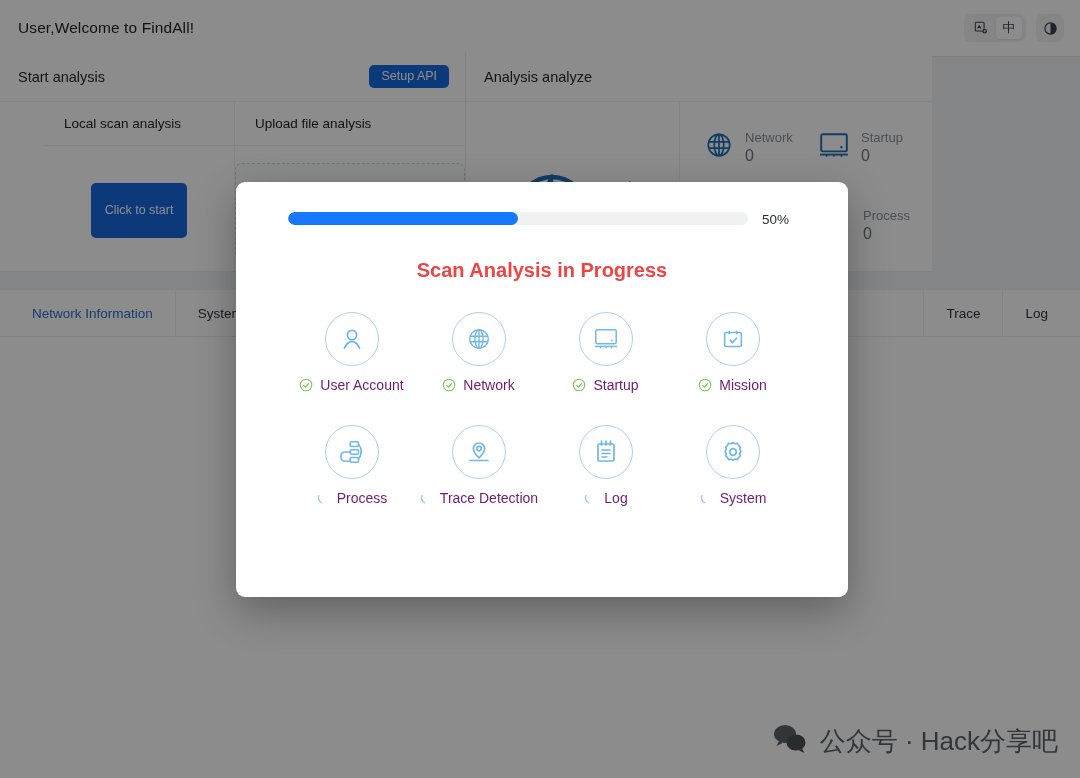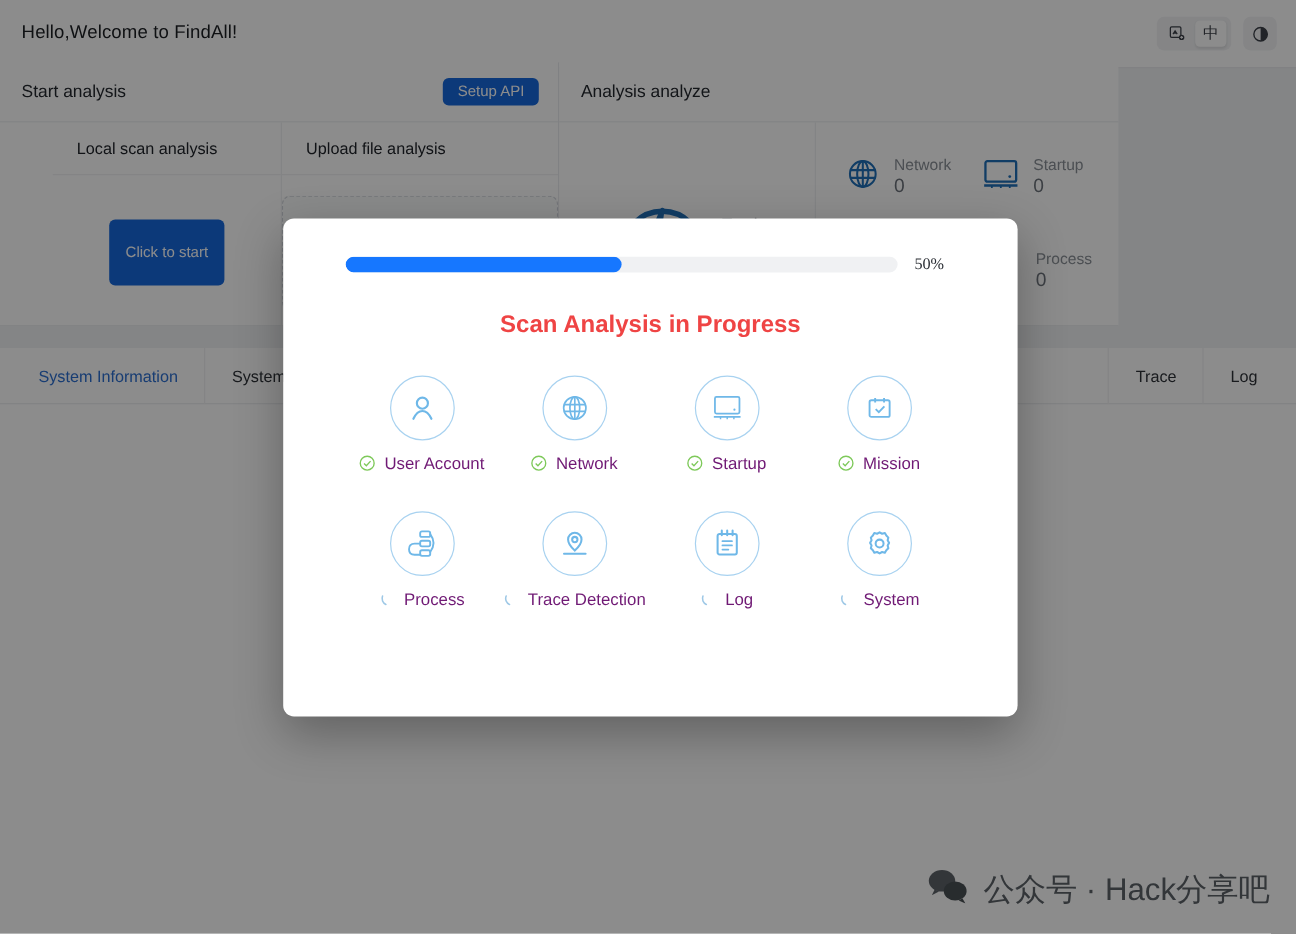--- a/index.html
+++ b/index.html
@@ -164,21 +164,21 @@
   .modal {
     position: absolute;
     left: 236px; top: 182px;
     width: 612px; height: 415px;
     background: #ffffff;
     border-radius: 9px;
     box-shadow: 0 14px 40px rgba(0,0,0,.30);
     z-index: 100;
     padding: 30px 52px 0 52px;
   }
-  .progress-row { display: flex; align-items: center; gap: 14px; font-family: Liberation Serif, serif; }
+  .progress-row { display: flex; gap: 14px; }
   .progress-track {
     flex: 1; height: 13px; border-radius: 7px; background: #f0f1f3;
     overflow: hidden;
   }
   .progress-fill { height: 13px; border-radius: 7px; background: #1677ff; }
   .progress-pct { font-size: 13.5px; color: #2b2f35; min-width: 34px; }
 
   .modal-title {
     margin-top: 32px; text-align: center;
     font-size: 20px; font-weight: 700; color: #ef4444;
@@ -202,21 +202,21 @@
   .icon-label { font-size: 14px; color: #701a75; }
   .status-check { width: 14px; height: 14px; display: block; }
   .status-spinner { width: 14px; height: 14px; display: block; }
 </style>
 </head>
 <body>
 
 <div id="app-root">
 
   <div class="topbar">
-    <div class="topbar-title">Hello,Welcome to FindAll!</div>
+    <div class="topbar-title">User,Welcome to FindAll!</div>
     <div class="topbar-right">
       <div class="pill-group">
         <div class="pill-btn">
           <svg width="14" height="14" viewBox="0 0 16 16" fill="none" stroke="#3d4149" stroke-width="1.2">
             <rect x="1.5" y="1.5" width="10" height="10" rx="1.2"></rect>
             <path d="M4 8.5 L6 5.5 L8 8.5 M4.8 7.5 H7.2"></path>
             <circle cx="12.2" cy="11.6" r="2.6" fill="#3d4149" stroke="none"></circle>
             <path d="M12.2 10.3 v2.6 M10.9 11.6 h2.6" stroke="#f2f3f5" stroke-width="1"></path>
           </svg>
         </div>
@@ -336,21 +336,21 @@
               <span class="ov-val">0</span>
             </span>
           </div>
 
         </div>
       </div>
     </div>
   </div>
 
   <div class="tabs-strip">
-    <div class="tab active">System Information</div>
+    <div class="tab active">Network Information</div>
     <div class="tab">System</div>
     <div class="tabs-spacer"></div>
     <div class="tab right-side">Trace</div>
     <div class="tab right-side">Log</div>
   </div>
 
   <div class="empty-wrap">
     <div class="empty-title">No data</div>
     <div class="empty-sub">Go scan and analyze now!</div>
   </div>

